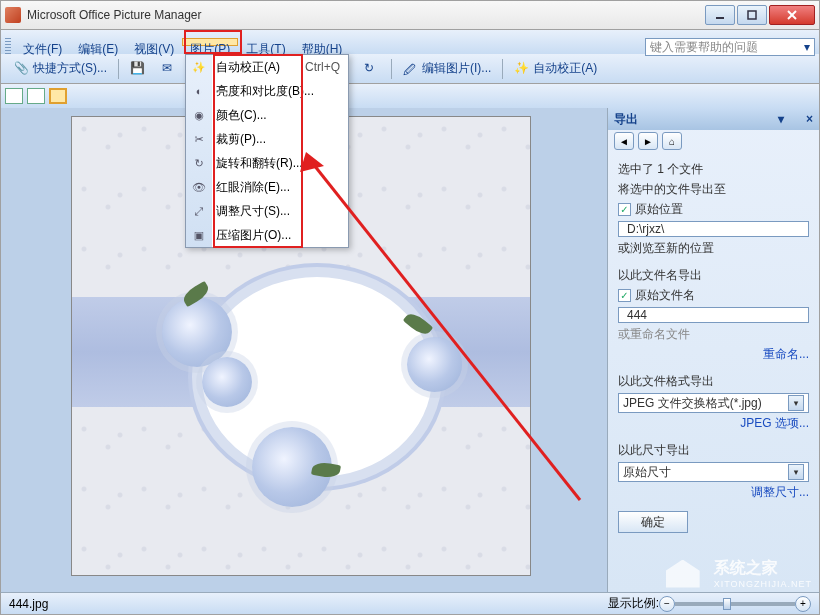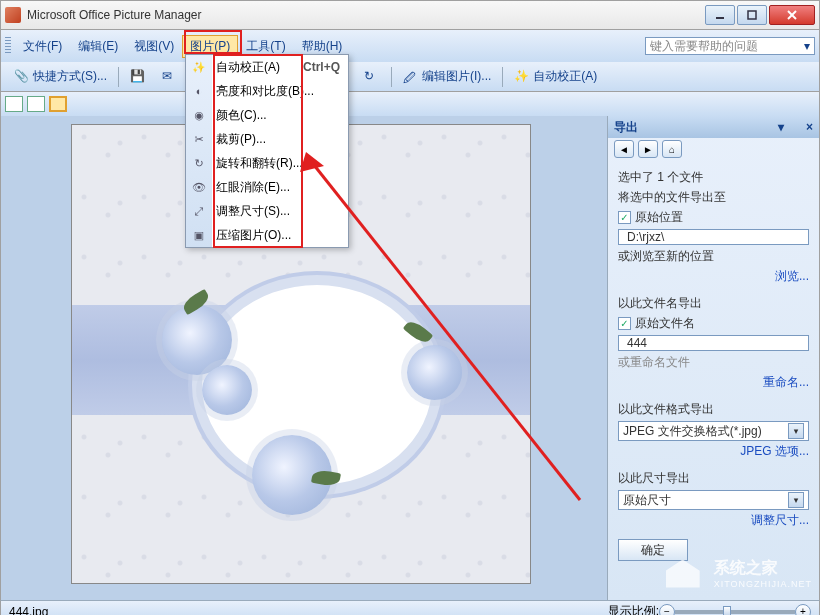--- a/index.html
+++ b/index.html
@@ -8,21 +8,21 @@
 
 .titlebar { height: 30px; background: linear-gradient(#f8f8f8, #e8e8e8); border: 1px solid #a0a0a0; display: flex; align-items: center; padding: 0 4px; }
 .titlebar .appicon { width: 16px; height: 16px; margin-right: 6px; background: linear-gradient(135deg,#e08060,#c04020); border-radius: 2px; }
 .titlebar .title { flex: 1; color: #333; }
 .winbtns { display: flex; }
 .winbtn { width: 30px; height: 20px; margin-left: 2px; border: 1px solid #7a9ac0; background: linear-gradient(#eaf3fb,#c5d8ee); display: flex; align-items: center; justify-content: center; border-radius: 2px; }
 .winbtn.close { background: linear-gradient(#f08080,#d43a2c); border-color: #a02020; width: 46px; }
 .winbtn svg { width: 12px; height: 12px; }
 
 
-.menubar { height: 24px; background: linear-gradient(#e8f0fb,#c8dcf3); border-left: 1px solid #a0a0a0; border-right: 1px solid #a0a0a0; display: flex; align-items: center; padding: 16px 4px; }
+.menubar { height: 24px; background: linear-gradient(#e8f0fb,#c8dcf3); border-left: 1px solid #a0a0a0; border-right: 1px solid #a0a0a0; display: flex; padding: 8px 4px; }
 .menubar .grip { width: 6px; height: 18px; background: repeating-linear-gradient(#7a9ac0 0 1px, transparent 1px 3px); margin-right: 4px; }
 .menuitem { padding: 3px 8px; color: #15428b; cursor: default; }
 .menuitem.active { background: #ffe8a6; border: 1px solid #e0a030; padding: 2px 7px; }
 .helpbox { margin-left: auto; width: 170px; height: 18px; border: 1px solid #7a9ac0; background: #fff; display: flex; align-items: center; padding: 0 4px; color: #888; }
 .helpbox .dd { margin-left: auto; color: #15428b; }
 
 
 .toolbar { height: 30px; background: linear-gradient(#e8f0fb,#c8dcf3); border: 1px solid #a0a0a0; border-top: none; display: flex; align-items: center; padding: 0 4px; gap: 2px; }
 .tbtn { height: 22px; padding: 0 6px; border: 1px solid transparent; display: flex; align-items: center; gap: 3px; color: #15428b; }
 .tbtn .ico { width: 16px; height: 16px; display: inline-block; }
@@ -72,21 +72,21 @@
 .statusbar { height: 23px; background: linear-gradient(#e8f0fb,#c8dcf3); border:1px solid #a0a0a0; border-top: 1px solid #9ab; display: flex; align-items: center; padding: 0 8px; }
 .statusbar .spacer { flex: 1; }
 .zoomslider { width: 120px; height: 4px; background: #9ab; position: relative; }
 .zoomslider .thumb { position: absolute; left: 40%; top: -4px; width: 8px; height: 12px; background: linear-gradient(#fff,#bcd0e8); border: 1px solid #7a9ac0; }
 .zbtn { width: 16px; height: 16px; border: 1px solid #7a9ac0; border-radius: 50%; background: linear-gradient(#fff,#d8e6f5); display:flex; align-items:center; justify-content:center; font-size:10px; }
 
 
 .dropdown { position: absolute; left: 185px; top: 54px; width: 164px; background: #fff; border: 1px solid #8a9ab0; box-shadow: 2px 2px 6px rgba(0,0,0,.25); }
 .dropdown .iconcol { position:absolute; left:0; top:0; bottom:0; width:26px; background: linear-gradient(#e8f0fb,#d0e0f3); }
 .dditem { position:relative; height: 24px; display: flex; align-items: center; padding-left: 30px; padding-right: 8px; }
-.dditem .short { margin-left: auto; color: #555; font-weight: bold; }
+.dditem .short { margin-left: auto; color: #555; }
 .dditem .mico { position:absolute; left:5px; width:16px; height:16px; display:flex; align-items:center; justify-content:center; font-size:11px; color:#556; }
 
 
 .redbox { position: absolute; border: 2px solid #e02020; pointer-events: none; }
 .redarrow { position: absolute; pointer-events: none; }
 
 
 .watermark { position: absolute; right: 8px; bottom: 26px; color: #fff; opacity: .85; display:flex; align-items:center; gap:14px; }
 .watermark .logo { width: 34px; height: 28px; background: #fff; opacity:.85; clip-path: polygon(50% 0, 100% 40%, 100% 100%, 0 100%, 0 40%); }
 .watermark .txt1 { font-size: 16px; font-weight: bold; }
@@ -217,21 +217,20 @@
       <div class="sect">
         <div class="lbl">将选中的文件导出至</div>
         <div class="chk">
           <span class="chkbox">✓</span>
           <span>原始位置</span>
         </div>
         <div class="textin">
             <span>D:\rjxz\</span>
           </div>
         <div class="lbl">或浏览至新的位置</div>
-        <div class="link">浏览...</div>
       </div>
 
       <div class="sect">
         <div class="lbl">以此文件名导出</div>
         <div class="chk">
           <span class="chkbox">✓</span>
           <span>原始文件名</span>
         </div>
         <div class="textin">
             <span>444</span>

